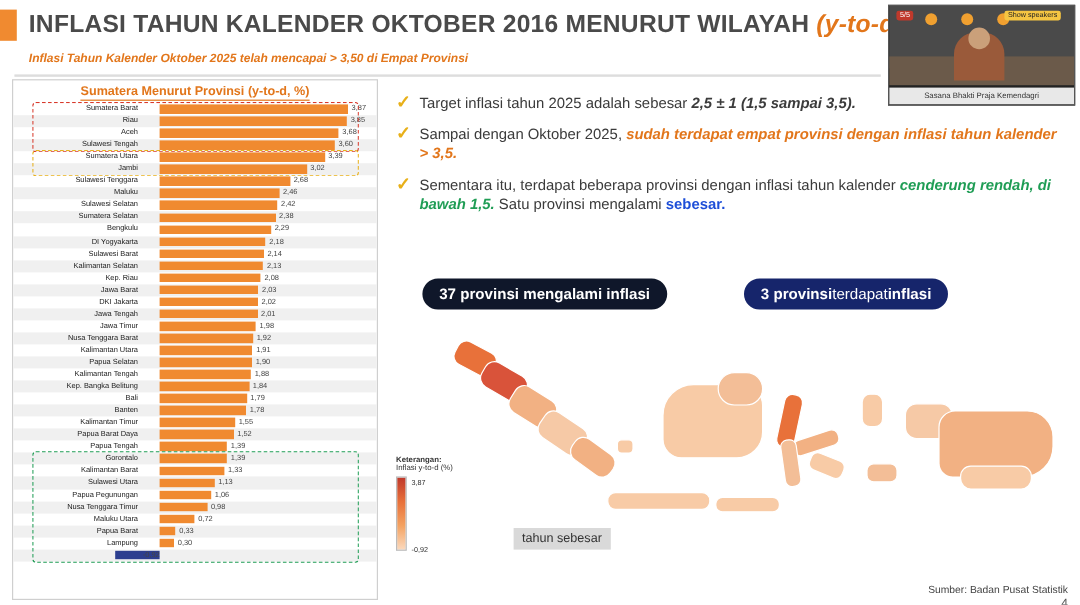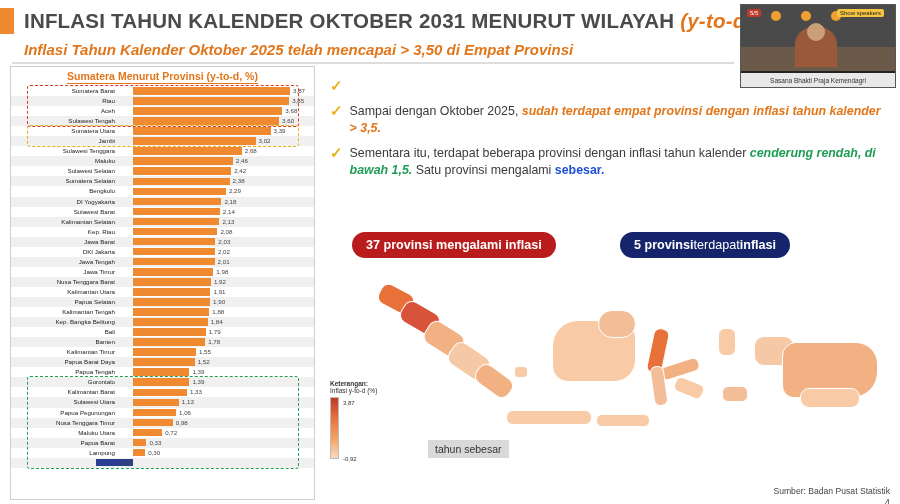--- a/index.html
+++ b/index.html
@@ -24,21 +24,21 @@
   .title-text {
     font-size: 20.5px; font-weight: bold; color: #4a4a4a;
     letter-spacing: .2px; white-space: nowrap;
   }
   .title-text .ytd { color: #E2761B; font-style: italic; font-weight: bold; }
   .subtitle-bar {
     position: absolute; left: 24px; top: 38px; width: 740px; height: 22px;
     display: flex; align-items: center;
   }
   .subtitle-text {
-    font-size: 15px; font-style: italic; color: #E2761B; font-weight: bold;
+    font-size: 10px; font-style: italic; color: #E2761B; font-weight: bold;
   }
   .hr-line {
     position: absolute; left: 12px; top: 62px; width: 722px; height: 2px;
     background: #ddd;
   }
 
   
   .video {
     position: absolute; right: 4px; top: 4px; width: 156px; height: 84px;
     background: #2b2b2b; border: 1px solid #555; overflow: hidden;
@@ -140,21 +140,21 @@
   .btext .green-i { color:#1f9d55; font-style:italic; font-weight:bold; }
   .btext .blue-b { color:#1d4ed8; font-weight:bold; }
   .btext .bold-i { font-weight:bold; font-style:italic; }
 
   
   .pill {
     position:absolute; height:26px; border-radius:13px;
     display:flex; align-items:center; justify-content:center;
     font-size:12.6px; white-space:nowrap; padding:0 14px;
   }
-  .pill.orange { left:352px; top:232px; background:#b91c1c; color:#ffffff; font-weight:bold;}
+  .pill.orange { left:352px; top:232px; background:#0f172a; color:#ffffff; font-weight:bold;}
   .pill.navy { left:620px; top:232px; background:#16256b; color:#ffffff; }
   .pill.navy b { color:#ffffff; font-weight:bold; }
   .pill.navy .white-normal { color:#ffffff; font-weight:normal; }
 
   
   .map {
     position:absolute; left:330px; top:262px; width:566px; height:238px;
     background:#ffffff;
   }
   .isle { position:absolute; background:#F8CBA6; border:0.7px solid #ffffff; }
@@ -181,21 +181,21 @@
   }
 </style>
 </head>
 <body>
 
 <div class="slide">
 
   <div class="title-bar">
     <div class="title-accent"></div>
     <div class="title-text">
-      <span>INFLASI TAHUN KALENDER OKTOBER 2031 MENURUT WILAYAH</span>
+      <span>INFLASI TAHUN KALENDER OKTOBER 2016 MENURUT WILAYAH</span>
       <span class="ytd">
         <span>(</span><span>y-to-d</span><span>)</span>
       </span>
     </div>
   </div>
   <div class="subtitle-bar">
     <div class="subtitle-text">Inflasi Tahun Kalender Oktober 2025 telah mencapai &gt; 3,50 di Empat Provinsi</div>
   </div>
   <div class="hr-line"></div>
 
@@ -489,36 +489,37 @@
         </div>
       </div>
     <div id="hl-red" class="hl red" style="left: 16px; width: 272px; top: 18px; height: 42.2px;"></div>
     <div id="hl-yellow" class="hl yellow" style="left: 16px; width: 272px; top: 58.2px; height: 22.1px;"></div>
     <div id="hl-green" class="hl green" style="left: 16px; width: 272px; top: 309.45px; height: 92.45px;"></div>
   </div>
 
   <div class="bullets" id="bullets">
       <div class="bullet">
         <span class="check">✓</span>
+        <div class="btext"><span>Target inflasi tahun 2025 adalah sebesar </span><span class="bold-i">2,5 ± 1 (1,5 sampai 3,5).</span></div>
       </div>
       <div class="bullet">
         <span class="check">✓</span>
         <div class="btext"><span>Sampai dengan Oktober 2025, </span><span class="orange-i">sudah terdapat empat provinsi dengan inflasi tahun kalender &gt; 3,5.</span></div>
       </div>
       <div class="bullet">
         <span class="check">✓</span>
         <div class="btext"><span>Sementara itu, terdapat beberapa provinsi dengan inflasi tahun kalender </span><span class="green-i">cenderung rendah, di bawah 1,5.</span><span> Satu provinsi mengalami </span><span class="blue-b">sebesar.</span></div>
       </div>
     </div>
 
   <div class="pill orange">
     <span>37 provinsi mengalami inflasi</span>
   </div>
   <div class="pill navy">
-    <b>5 provinsi</b>
+    <b>3 provinsi</b>
       <span class="white-normal"> terdapat </span>
       <b>inflasi</b>
   </div>
 
   <div class="map">
 
     <div class="isle" style="left:48px;top:26px;width:36px;height:22px;background:#E8713A;transform:rotate(28deg);border-radius:8px;"></div>
     <div class="isle" style="left:70px;top:44px;width:40px;height:24px;background:#D9533A;transform:rotate(30deg);border-radius:9px;"></div>
     <div class="isle" style="left:94px;top:64px;width:40px;height:26px;background:#F2B183;transform:rotate(32deg);border-radius:9px;"></div>
     <div class="isle" style="left:118px;top:86px;width:42px;height:26px;background:#F6C9A6;transform:rotate(34deg);border-radius:9px;"></div>

